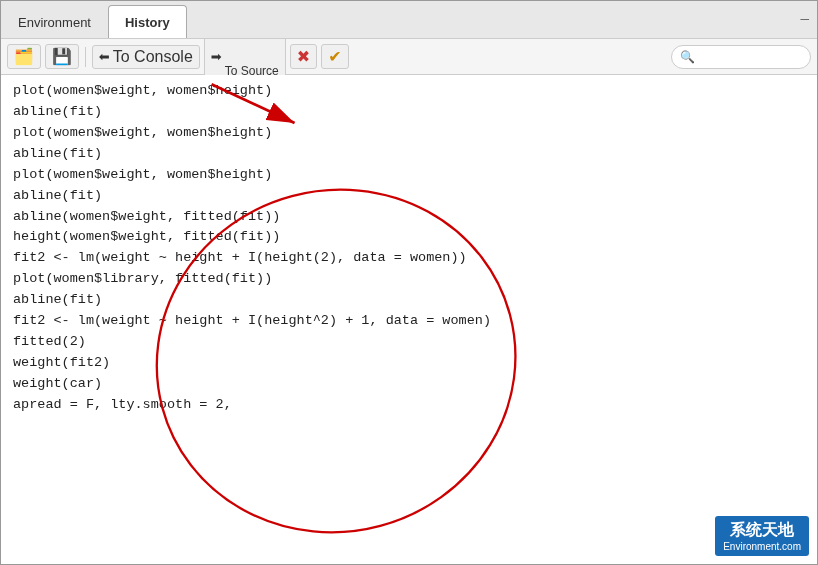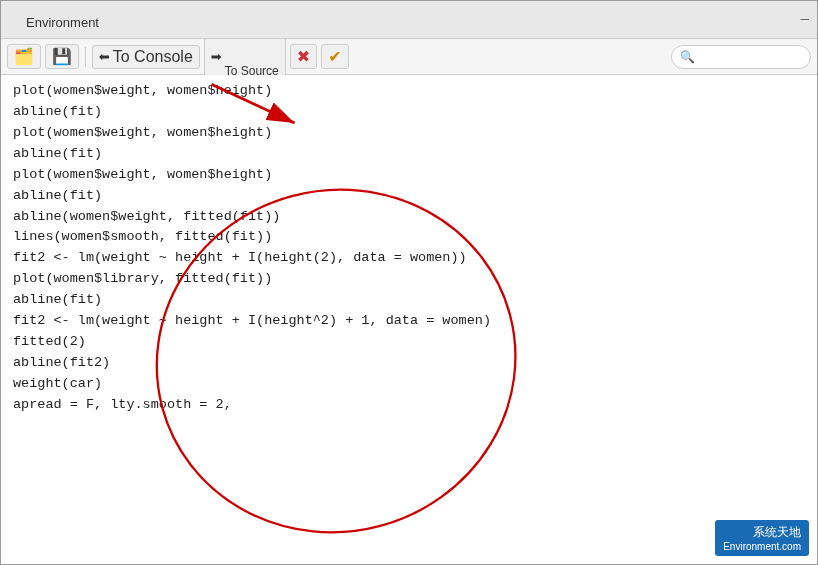--- a/index.html
+++ b/index.html
@@ -24,21 +24,21 @@
     .tab-bar {
       display: flex;
       align-items: stretch;
       background: #e8e8e8;
       border-bottom: 1px solid #ccc;
       height: 38px;
       padding-top: 4px;
     }
 
     .tab {
-      padding: 4px 24px;
+      padding: 4px 16px;
       font-size: 13px;
       cursor: pointer;
       border: 1px solid transparent;
       border-bottom: none;
       border-radius: 4px 4px 0 0;
       background: transparent;
       color: #333;
       display: flex;
       align-items: center;
     }
@@ -149,23 +149,22 @@
       background: #1a6bb5;
       color: #fff;
       font-size: 11px;
       padding: 4px 8px;
       border-radius: 3px;
       font-family: Arial, sans-serif;
       text-align: center;
     }
 
     .watermark-line1 {
-      font-size: 12px;
-      font-weight: normal;
-      text-align: right;
+      font-size: 16px;
+      font-weight: bold;
     }
 
     .watermark-line2 {
       font-size: 10px;
     }
 
     .content-wrapper {
       position: relative;
       flex: 1;
       overflow: hidden;
@@ -175,20 +174,23 @@
   </style>
 </head>
 <body>
 
 <div class="window">
 
   <div class="tab-bar" style="position:relative;">
     <div class="tab">
       <span>Environment</span>
     </div>
+    <div class="tab active">
+      <span>History</span>
+    </div>
 
     <div style="position:absolute;right:8px;top:8px;">
       <span style="font-size:12px;color:#555;">─</span>
     </div>
   </div>
 
   <div class="toolbar">
 
     <div class="toolbar-btn">
       <span class="icon-load">🗂️</span>
@@ -229,27 +231,27 @@
   <div class="content-wrapper">
     <div class="code-area" id="code-area">
 
     <span class="code-line">plot(women$weight, women$height)</span>
         <span class="code-line">abline(fit)</span>
         <span class="code-line">plot(women$weight, women$height)</span>
         <span class="code-line">abline(fit)</span>
         <span class="code-line">plot(women$weight, women$height)</span>
         <span class="code-line">abline(fit)</span>
         <span class="code-line">abline(women$weight, fitted(fit))</span>
-        <span class="code-line">lines(women$smooth, fitted(fit))</span>
+        <span class="code-line">height(women$weight, fitted(fit))</span>
         <span class="code-line">fit2 &lt;- lm(weight ~ height + I(height(2), data = women))</span>
         <span class="code-line">plot(women$library, fitted(fit))</span>
         <span class="code-line">abline(fit)</span>
         <span class="code-line">fit2 &lt;- lm(weight ~ height + I(height^2) + 1, data = women)</span>
         <span class="code-line">fitted(2)</span>
-        <span class="code-line">abline(fit2)</span>
+        <span class="code-line">weight(fit2)</span>
         <span class="code-line">weight(car)</span>
         <span class="code-line">apread = F, lty.smooth = 2,</span>
       </div>
 
     <svg class="annotation-overlay" viewBox="0 0 818 530" xmlns="http://www.w3.org/2000/svg">
 
       <defs>
         <marker id="arrowhead" markerWidth="10" markerHeight="7" refX="10" refY="3.5" orient="auto">
           <polygon points="0 0, 10 3.5, 0 7" fill="#cc0000"></polygon>
         </marker>

